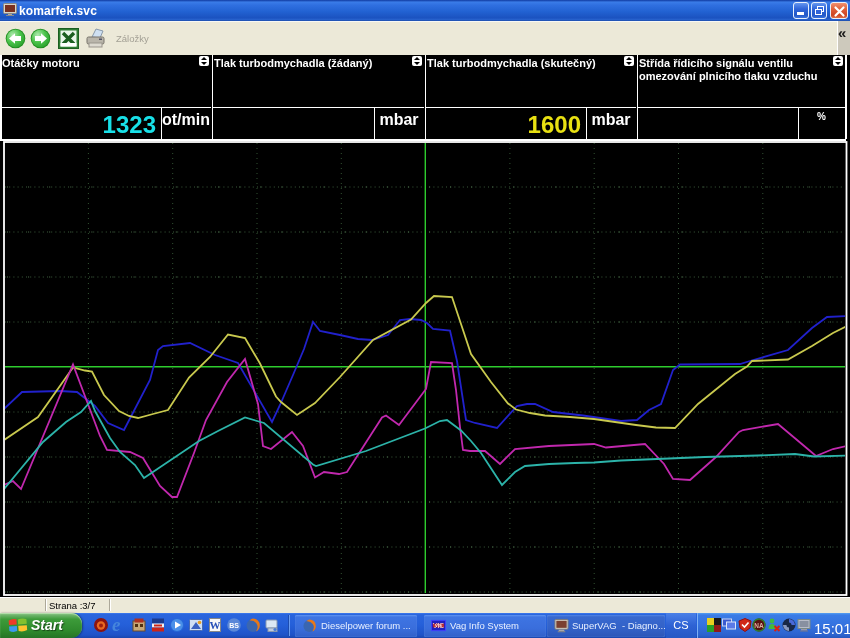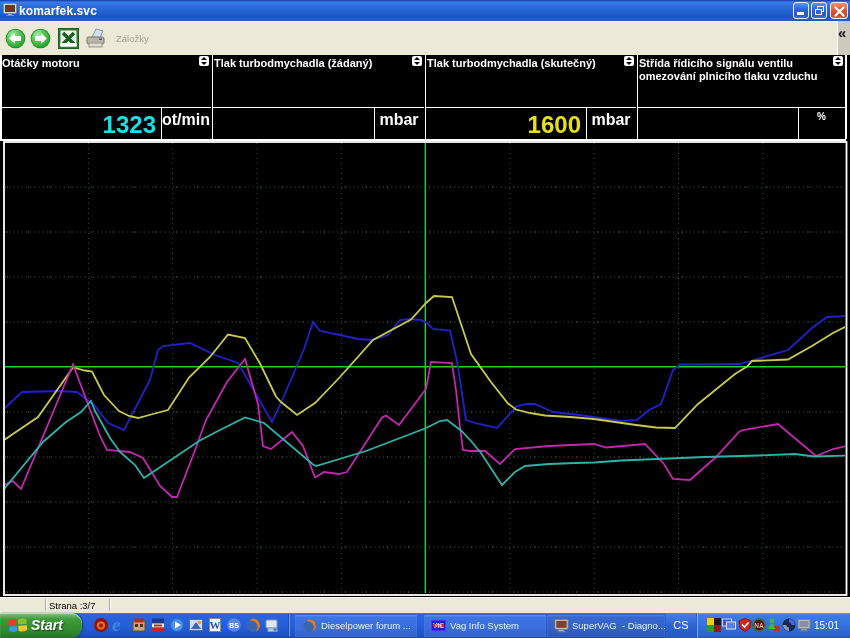--- a/index.html
+++ b/index.html
@@ -53,21 +53,21 @@
 .ql { position:absolute; top:617px; width:16px; height:16px; }
 .taskbtn { position:absolute; top:615px; height:22px; border-radius:2px;
   background:linear-gradient(180deg,#5a8ff0 0%,#3e74e2 10%,#3a6edc 60%,#3261c9 100%);
   box-shadow:inset 0 0 1px #7fa8f0; color:#e8f0ff; font-size:11px; }
 .taskbtn .ti { position:absolute; left:7px; top:3px; width:15px; height:15px; }
 .taskbtn .tt { position:absolute; left:26px; top:5px; white-space:nowrap; overflow:hidden; font-size:9.5px; }
 #cs { left:666px; top:613px; width:30px; height:25px; background:linear-gradient(180deg,#4a80e8 0%,#2e62d4 50%,#2558c4 100%); color:#fff; font-size:11px; text-align:center; line-height:25px; }
 #tray { left:697px; top:613px; width:153px; height:25px;
   background:linear-gradient(180deg,#56a0f2 0%,#3a7ce6 8%,#3573e0 45%,#2c63cf 88%,#2556bd 100%);
   border-left:1px solid #7db0f5; }
-#clock { left:814px; top:620px; color:#fff; font-size:10px; }
+#clock { left:814px; top:620px; color:#fff; font-size:15px; }
 .trico { position:absolute; top:618px; width:14px; height:14px; }
 </style>
 </head>
 <body>
 
 <div class="abs" id="titlebar"></div>
 <svg class="abs" id="tbicon" viewBox="0 0 14 13">
  <rect x="0.5" y="0.5" width="13" height="10" rx="1" fill="#d8d4c8" stroke="#888"></rect>
  <rect x="2" y="2" width="10" height="7" fill="#7a3020"></rect>
  <rect x="5" y="11" width="4" height="1.5" fill="#b0aca0"></rect>

